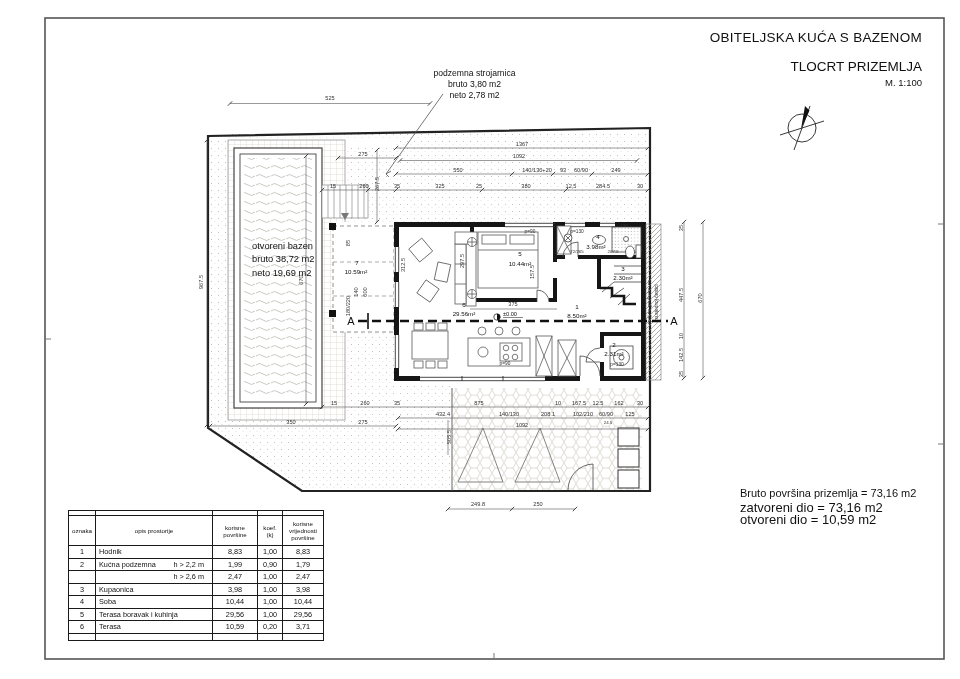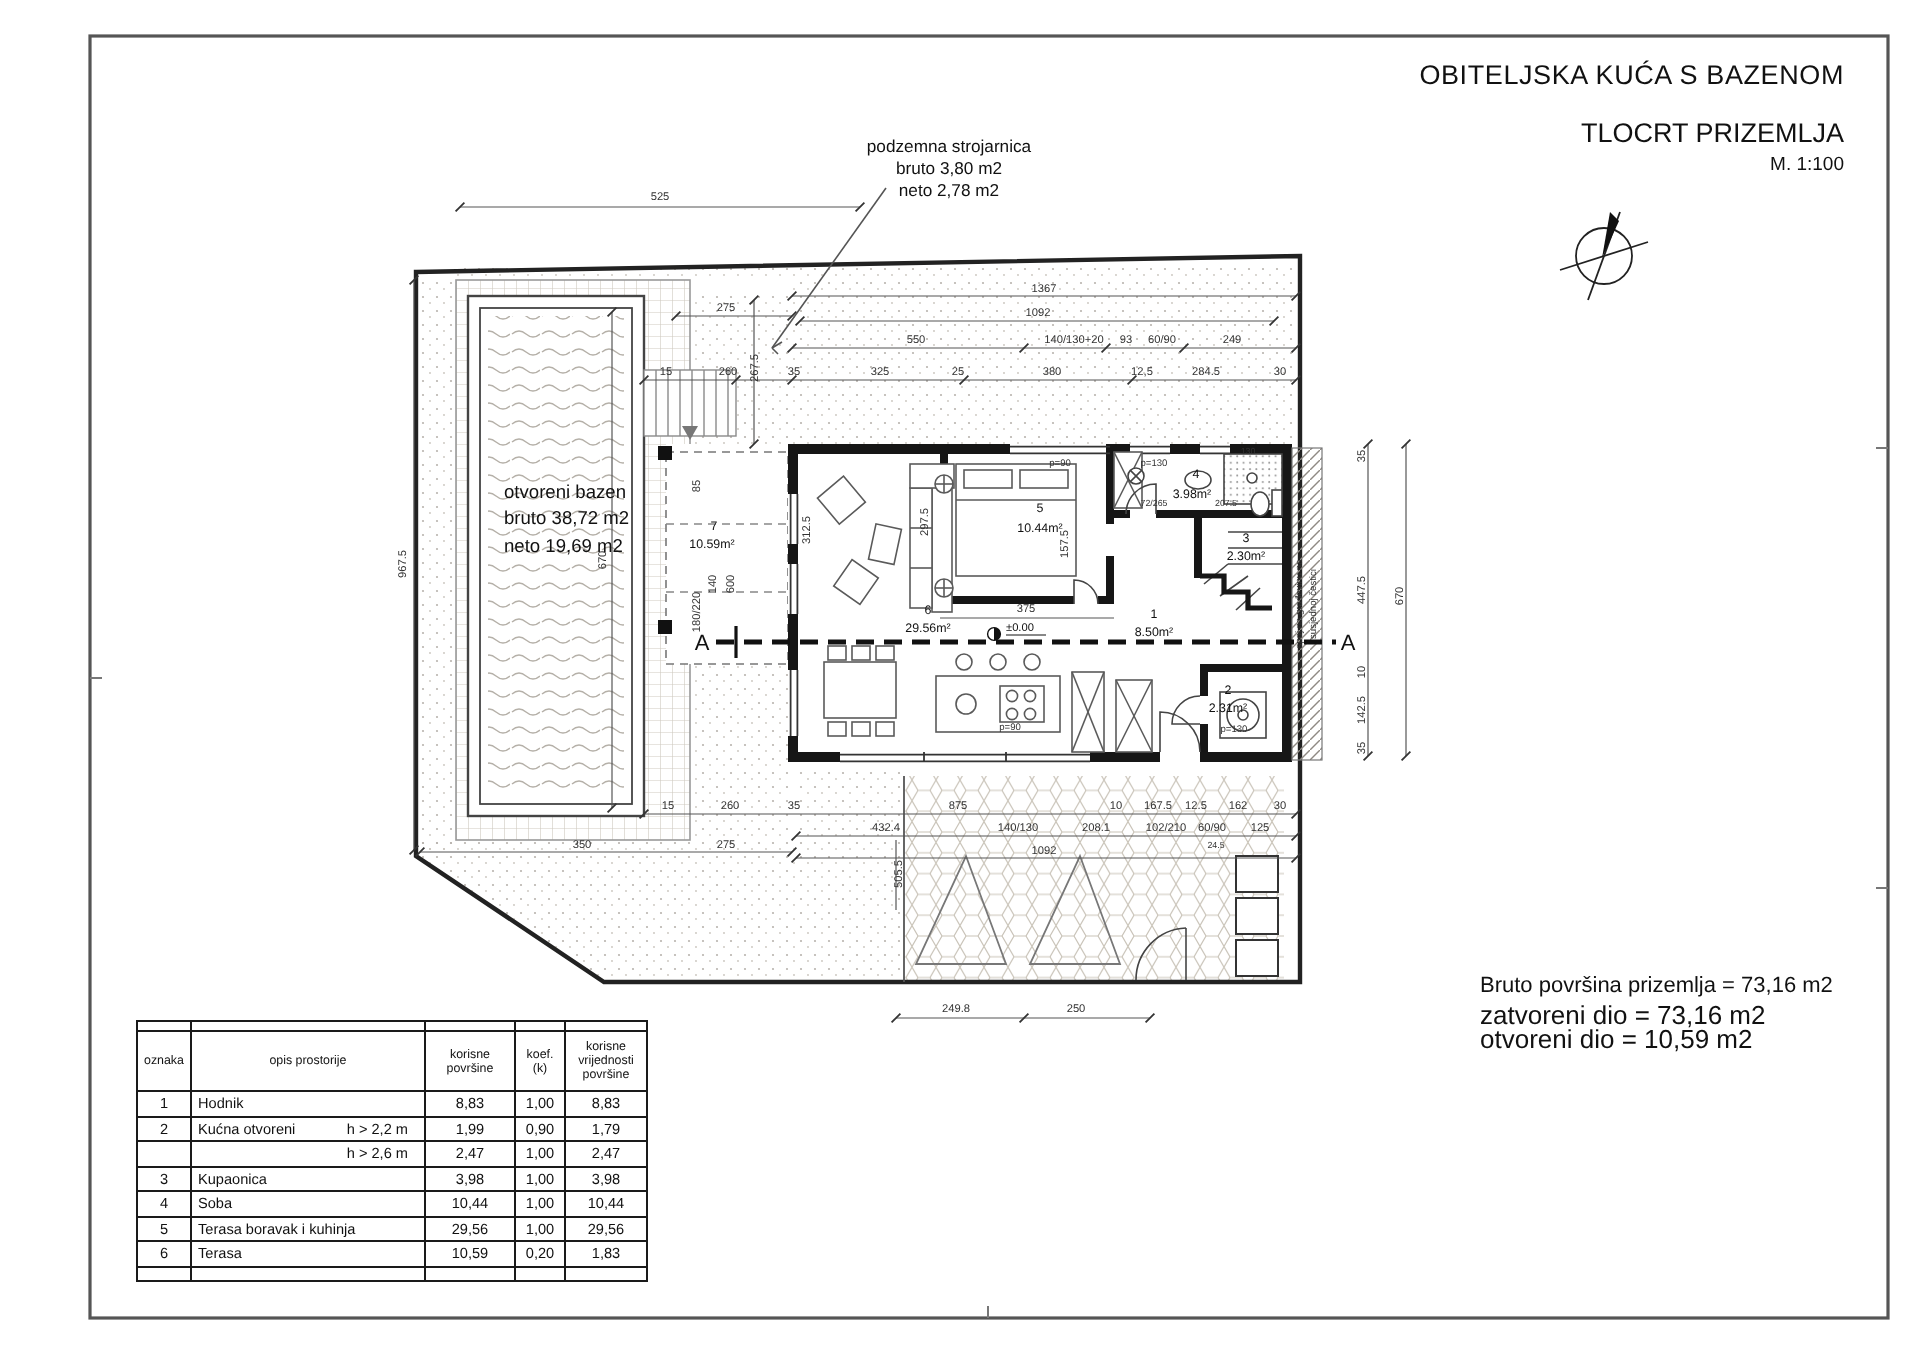--- a/index.html
+++ b/index.html
@@ -494,21 +494,21 @@
             </span>
           </td>
       <td>8,83</td>
       <td>1,00</td>
       <td>8,83</td>
     </tr>
     <tr>
       <td>2</td>
       <td class="opis">
             <span class="flex">
-              <span>Kućna otvoreni</span>
+              <span>Kućna podzemna</span>
               <span class="hsub">h &gt; 2,2 m</span>
             </span>
           </td>
       <td>1,99</td>
       <td>0,90</td>
       <td>1,79</td>
     </tr>
     <tr>
       <td></td>
       <td class="opis">
@@ -560,21 +560,21 @@
     <tr>
       <td>6</td>
       <td class="opis">
             <span class="flex">
               <span>Terasa</span>
               <span class="hsub"></span>
             </span>
           </td>
       <td>10,59</td>
       <td>0,20</td>
-      <td>1,83</td>
+      <td>3,71</td>
     </tr>
     <tr class="spb">
           <td></td>
           <td></td>
           <td></td>
           <td></td>
           <td></td>
         </tr>
   </tbody>
     </table>

